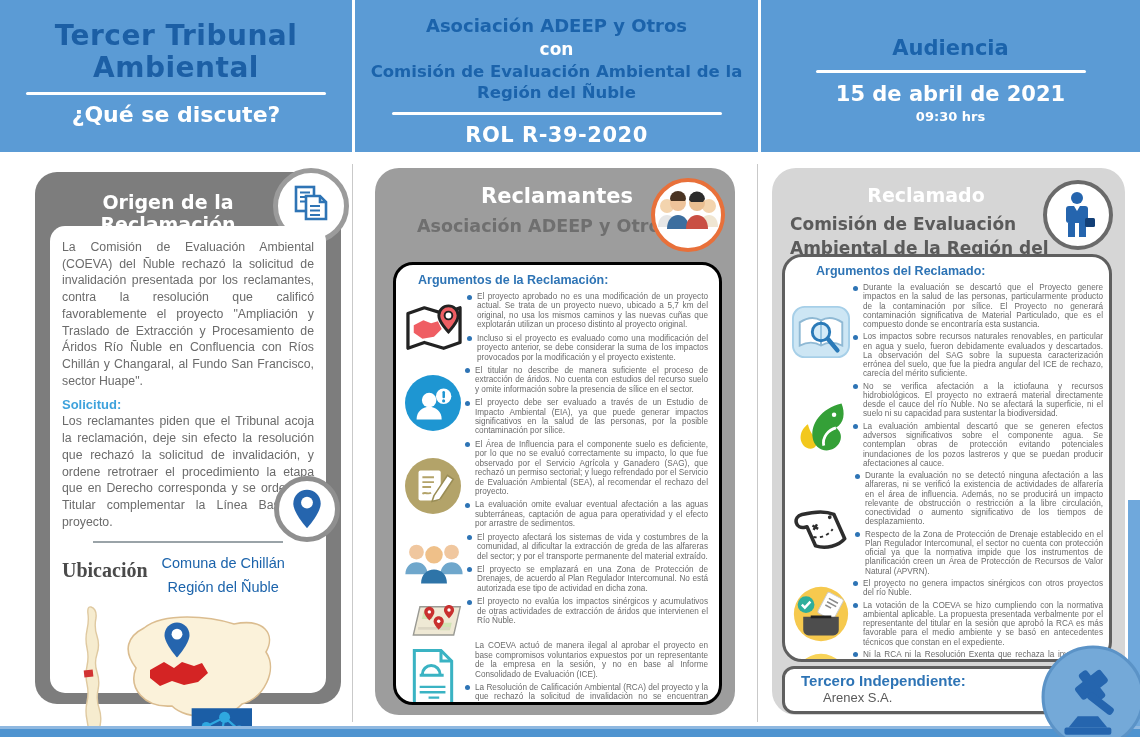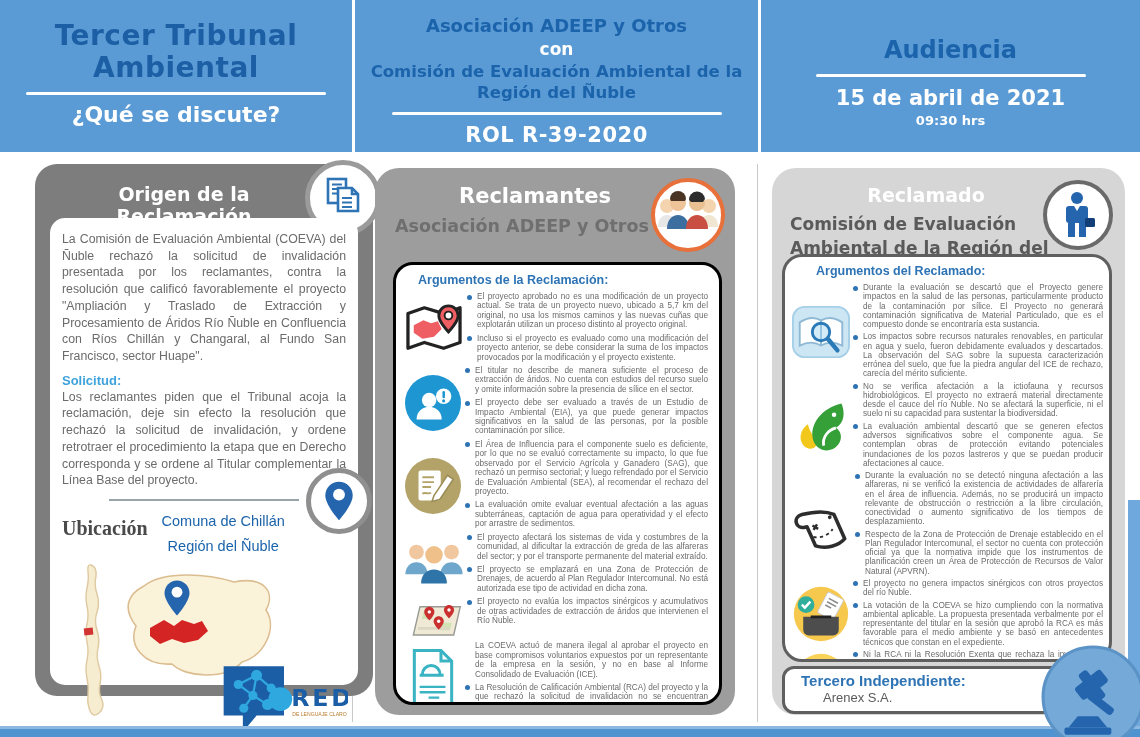--- a/index.html
+++ b/index.html
@@ -17,21 +17,21 @@
   .hfont { font-family:"DejaVu Sans", sans-serif; font-weight:bold; }
   .t-title { font-size:28px; line-height:1.15; color:#1c5fa5; letter-spacing:.5px; }
   .wline { height:3px; background:#fff; border-radius:2px; }
   .c1 .wline { width:300px; margin:8px auto 7px; }
   .t-sub { font-size:22px; color:#ffffff; }
   .t-party1 { font-size:18px; color:#1b63ab; }
   .t-con { font-size:17px; color:#ffffff; margin:3px 0; }
   .t-party2 { font-size:16.5px; color:#1b63ab; line-height:1.25; width:390px; margin:0 auto; }
   .c2 .wline { width:330px; margin:9px auto 8px; }
   .t-rol { font-size:21px; color:#ffffff; letter-spacing:.5px; }
-  .t-aud { font-size:24px; color:#1b63ab; }
+  .t-aud { font-size:21px; color:#1b63ab; }
   .c3 .wline { width:270px; margin:10px auto 9px; }
   .t-date { font-size:21px; color:#ffffff; }
   .t-time { font-size:13px; color:#ffffff; margin-top:3px; }
 
   
   .vdiv { position:absolute; top:164px; height:558px; width:1px; background:#c9c9c9; }
   .vdiv.d1 { left:352px; } .vdiv.d2 { left:757px; }
   .bottombar { position:absolute; left:0; bottom:0; width:1140px; height:11px; background:#4f94d0; border-top:3px solid #8fb8e0; z-index:2; }
   .rightstrip { position:absolute; left:1128px; top:500px; width:12px; height:237px; background:#6fa8dc; z-index:1; }
 
@@ -41,39 +41,39 @@
   .panel { position:absolute; background:#ffffff; }
   .args-title { color:#2e74b5; font-weight:bold; font-size:12.5px; margin-bottom:5px; }
   .group { display:flex; }
   .gicon { flex:0 0 62px; display:flex; align-items:center; justify-content:center; padding:2px 2px; }
   .gbullets { flex:1; padding-right:3px; }
   .bullet { position:relative; padding-left:11px; font-size:8.2px; line-height:1.15; color:#6b6b6b; text-align:justify; margin-bottom:4px; }
   .bullet::before { content:''; position:absolute; left:1px; top:2.5px; width:5px; height:5px; border-radius:50%; background:#2e74b5; }
   .bullet.no-dot::before { display:none; }
 
   
-  .card-left { position:absolute; left:35px; top:164px; width:338px; height:532px; background:#7d7d7d; border-radius:22px; }
+  .card-left { position:absolute; left:35px; top:172px; width:306px; height:532px; background:#7d7d7d; border-radius:22px; }
   .card-left .card-title { font-size:19px; text-align:center; margin:19px 62px 0 22px; }
   .docs-badge { width:76px; height:76px; top:-4px; right:-8px; border:5px solid #9b9b9b; }
   .left-panel { left:15px; right:15px; top:54px; bottom:11px; border-radius:15px; padding:13px 12px 8px; }
   .lp-text { font-size:12.3px; line-height:1.36; color:#6b6b6b; text-align:justify; }
   .solicitud { color:#3ea2dc; font-weight:bold; font-size:13px; margin:8px 0 1px; }
   .lp-hr { width:190px; height:2px; background:#9aa3a8; margin:10px auto 8px; }
   .ubic-row { display:flex; align-items:flex-start; margin-top:2px; }
   .ubic-label { font-family:Liberation Serif, serif; font-weight:bold; font-size:20px; color:#4a4a4a; padding-top:8px;text-align:right; }
   .ubic-loc { margin-left:14px; font-weight:normal; font-size:14.5px; color:#1b63ab; line-height:1.7; text-align:center; }
   .pin-badge { width:66px; height:66px; right:-14px; top:250px; border:5px solid #8f8f8f; }
   .map-zone { position:relative; height:176px; margin-top:4px; }
   .chile-map { position:absolute; left:14px; top:0; }
   .nuble-map { position:absolute; left:52px; top:6px; }
   .nuble-pin { position:absolute; left:100px; top:16px; }
   .red-logo { position:absolute; right:-2px; bottom:-4px; }
 
   
-  .card-mid { position:absolute; left:375px; top:168px; width:360px; height:547px; background:#9d9d9d; border-radius:24px; }
+  .card-mid { position:absolute; left:375px; top:168px; width:360px; height:547px; background:#9d9d9d; border-radius:24px;padding-left:22px; }
   .card-mid .card-title { font-size:21px; width:260px; margin:16px 0 0 30px; text-align:center; }
   .card-mid .card-sub { font-family:"DejaVu Sans", sans-serif; font-weight:bold; font-size:17.5px; color:#6f6f6f; margin:8px 0 0 20px; }
   .people-badge { width:74px; height:74px; top:10px; right:10px; border:4px solid #e8703a; overflow:hidden; }
   .mid-panel { left:18px; right:13px; top:94px; bottom:10px; border:3px solid #000000; border-radius:20px; padding:8px 8px 4px 6px; overflow:hidden; }
   .mid-panel .args-title { margin-left:16px; }
 
   
   .card-right { position:absolute; left:772px; top:168px; width:353px; height:547px; background:#d6d6d6; border-radius:24px; }
   .card-right .card-title { font-size:19px; width:220px; margin:16px 0 0 44px; text-align:center; }
   .card-right .card-sub { font-family:"DejaVu Sans", sans-serif; font-weight:bold; font-size:17px; color:#5a5a5a; line-height:1.4; margin:7px 64px 0 18px; }

